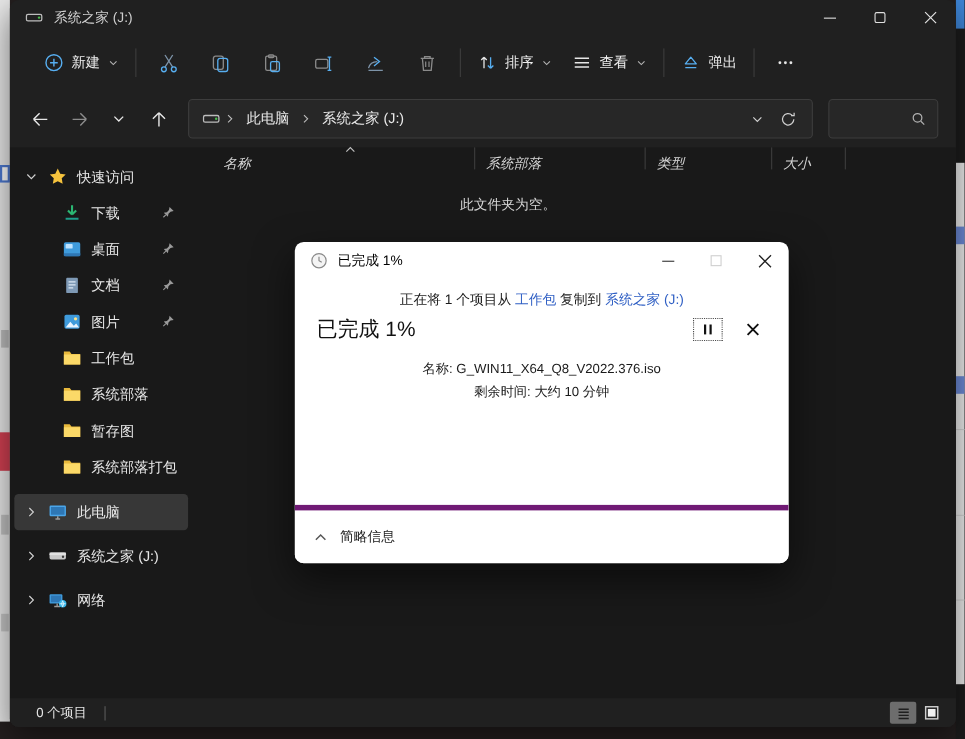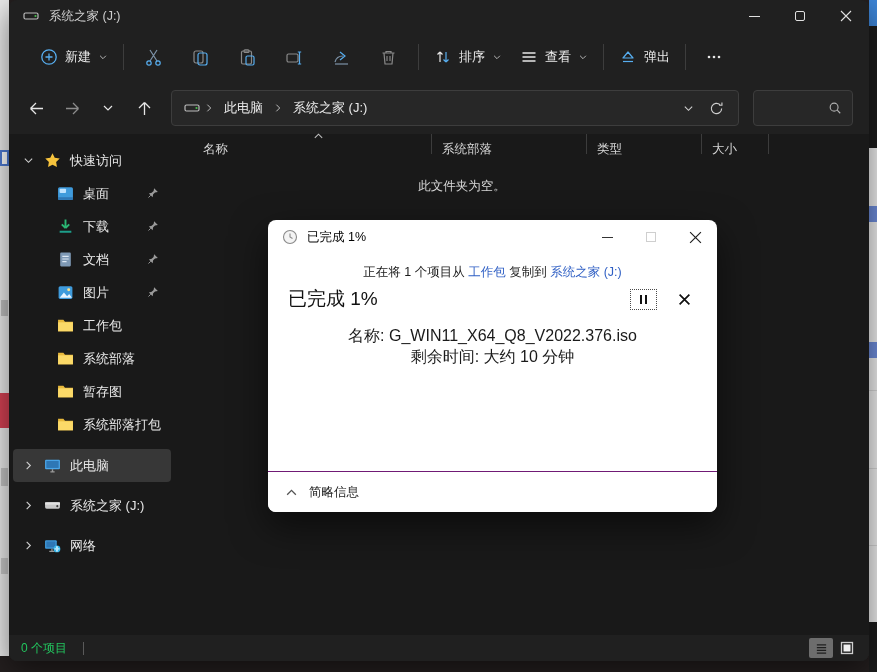--- a/index.html
+++ b/index.html
@@ -67,32 +67,32 @@
   .content { flex:1; display:flex; background:#191919; min-height:0; }
   .sidebar { width:166px; flex:0 0 auto; padding-top:10px; overflow:hidden; }
   .side-row { height:33px; display:flex; align-items:center; margin:0 4px; padding-left:8px; border-radius:4px; color:#e8e8e8; font-size:13px; gap:9px; position:relative; }
   .side-row.selected { background:#373737; }
   .side-row .chev-slot { width:14px; display:flex; justify-content:center; flex:0 0 auto; }
   .side-row.child { padding-left:44px; }
   .side-row .pin { position:absolute; right:12px; top:10px; }
   .side-label { white-space:nowrap; }
 
   .filearea { flex:1; position:relative; min-width:0; }
-  .hdr-row { height:30px; display:flex; align-items:flex-start; color:#d6d6d6; font-size:12.5px; position:relative; }
+  .hdr-row { height:30px; display:flex; align-items:flex-start; color:#d6d6d6; font-size:12.5px; position:relative;font-style:italic; }
   .hdr-cell { height:30px; display:flex; align-items:center; }
   .hdr-cell.c1 { width:256px; padding-left:28px; }
   .hdr-cell.c2 { width:154px; padding-left:10px; }
   .hdr-cell.c3 { width:114px; padding-left:10px; }
   .hdr-cell.c4 { width:66px; padding-left:10px; }
   .hdr-sep { width:1px; height:20px; background:#3c3c3c; }
   .sort-caret { position:absolute; top:-2px; left:138px; }
   .empty-text { position:absolute; top:44px; left:0; right:120px; text-align:center; color:#d8d8d8; font-size:12.5px; }
 
   
-  .statusbar { height:26px; flex:0 0 auto; background:#202020; display:flex; align-items:center; padding:0 10px 0 12px; color:#22c55e; font-size:12px; }
+  .statusbar { height:26px; flex:0 0 auto; background:#202020; display:flex; align-items:center; padding:0 10px 0 24px; color:#e5e5e5; font-size:12px; }
   .status-sep { width:1px; height:13px; background:#5a5a5a; margin-left:16px; }
   .view-toggles { margin-left:auto; display:flex; gap:2px; }
   .vt-btn { width:24px; height:20px; display:flex; align-items:center; justify-content:center; border-radius:2px; }
   .vt-btn.active { background:#6d6d6d; }
 
   
   .dialog {
     position:absolute; left:268px; top:220px; width:449px; height:292px;
     background:#ffffff; border-radius:8px; overflow:hidden;
     box-shadow:0 14px 36px rgba(0,0,0,.55); color:#1a1a1a;
@@ -112,22 +112,22 @@
   .pause-bar { width:2px; height:9px; background:#111; }
   .dlg-cancel { margin-left:21px; margin-right:6px; }
   .graph { margin-top:9px; height:76px; border:1px solid #ababab; position:relative; background:
       repeating-linear-gradient(to right,  transparent 0 39px, #d7eed7 39px 40px),
       repeating-linear-gradient(to bottom, transparent 0 12px, #d7eed7 12px 13px),
       #ffffff; overflow:hidden; }
   .graph-fill { position:absolute; left:0; top:0; bottom:0; width:8px;
       background:linear-gradient(to bottom, #afdf93 0 46%, #63c45c 46% 56%, #25b13a 56% 100%); }
   .graph-line { position:absolute; left:0; right:0; top:52px; height:2px; background:#000; }
   .graph-speed { position:absolute; right:6px; top:33px; font-size:12.5px; color:#111; }
-  .dlg-details { margin-top:13px; font-size:16px; color:#1a1a1a; line-height:21px; }
-  .dlg-footer { position:absolute; left:0; right:0; bottom:0; height:41px; border-top:1px solid #701a75; display:flex; align-items:center; padding-left:17px; gap:11px; background:#fff; }
+  .dlg-details { margin-top:13px; font-size:12px; color:#1a1a1a; line-height:21px; }
+  .dlg-footer { position:absolute; left:0; right:0; bottom:0; height:53px; border-top:5px solid #701a75; display:flex; align-items:center; padding-left:17px; gap:11px; background:#fff; }
   .dlg-footer-label { font-size:12.5px; color:#1a1a1a; }
 </style>
 </head>
 <body>
 
 <div class="sliver-left">
   <div class="frag-blue"></div>
   <div class="frag-g1"></div>
   <div class="frag-red"></div>
   <div class="frag-g2"></div>
@@ -323,38 +323,38 @@
               <path d="M2 4l4 4 4-4" fill="none" stroke="#cfcfcf" stroke-width="1.2"></path>
             </svg>
           </span>
         <svg width="17" height="17" viewBox="0 0 16 16">
             <path d="M8 1.2l2.1 4.3 4.7.7-3.4 3.3.8 4.7L8 12l-4.2 2.2.8-4.7L1.2 6.2l4.7-.7z" fill="#f6c33d"></path>
           </svg>
         <span class="side-label">快速访问</span>
       </div>
       <div class="side-row child">
         <svg width="17" height="17" viewBox="0 0 16 16">
-            <rect x="1" y="2" width="14" height="12" rx="1.5" fill="#3f9bdc"></rect>
-            <rect x="2.5" y="3.5" width="6" height="4" rx="0.8" fill="#bfe3ff"></rect>
-            <rect x="1" y="11.5" width="14" height="2.5" fill="#2e77b5"></rect>
-          </svg>
-        <span class="side-label">桌面</span>
+            <path d="M8 1.5v8M8 9.5L4.5 6M8 9.5L11.5 6" fill="none" stroke="#2bb673" stroke-width="1.8"></path>
+            <path d="M2.5 13h11" stroke="#1d9e8a" stroke-width="1.8"></path>
+          </svg>
+        <span class="side-label">下载</span>
         <span class="pin">
             <svg width="12" height="12" viewBox="0 0 16 16">
               <path d="M9.5 1.5l5 5-3.8.7-2.5 2.5-.7 3.8-5-5 3.8-.7 2.5-2.5z" fill="#9a9a9a"></path>
               <path d="M5 11L2 14" stroke="#9a9a9a" stroke-width="1.3"></path>
             </svg>
           </span>
       </div>
       <div class="side-row child">
         <svg width="17" height="17" viewBox="0 0 16 16">
-            <path d="M8 1.5v8M8 9.5L4.5 6M8 9.5L11.5 6" fill="none" stroke="#2bb673" stroke-width="1.8"></path>
-            <path d="M2.5 13h11" stroke="#1d9e8a" stroke-width="1.8"></path>
-          </svg>
-        <span class="side-label">下载</span>
+            <rect x="1" y="2" width="14" height="12" rx="1.5" fill="#3f9bdc"></rect>
+            <rect x="2.5" y="3.5" width="6" height="4" rx="0.8" fill="#bfe3ff"></rect>
+            <rect x="1" y="11.5" width="14" height="2.5" fill="#2e77b5"></rect>
+          </svg>
+        <span class="side-label">桌面</span>
         <span class="pin">
             <svg width="12" height="12" viewBox="0 0 16 16">
               <path d="M9.5 1.5l5 5-3.8.7-2.5 2.5-.7 3.8-5-5 3.8-.7 2.5-2.5z" fill="#9a9a9a"></path>
               <path d="M5 11L2 14" stroke="#9a9a9a" stroke-width="1.3"></path>
             </svg>
           </span>
       </div>
       <div class="side-row child">
         <svg width="17" height="17" viewBox="0 0 16 16">
             <rect x="3" y="1.5" width="10" height="13" rx="1" fill="#7e99b5"></rect>

